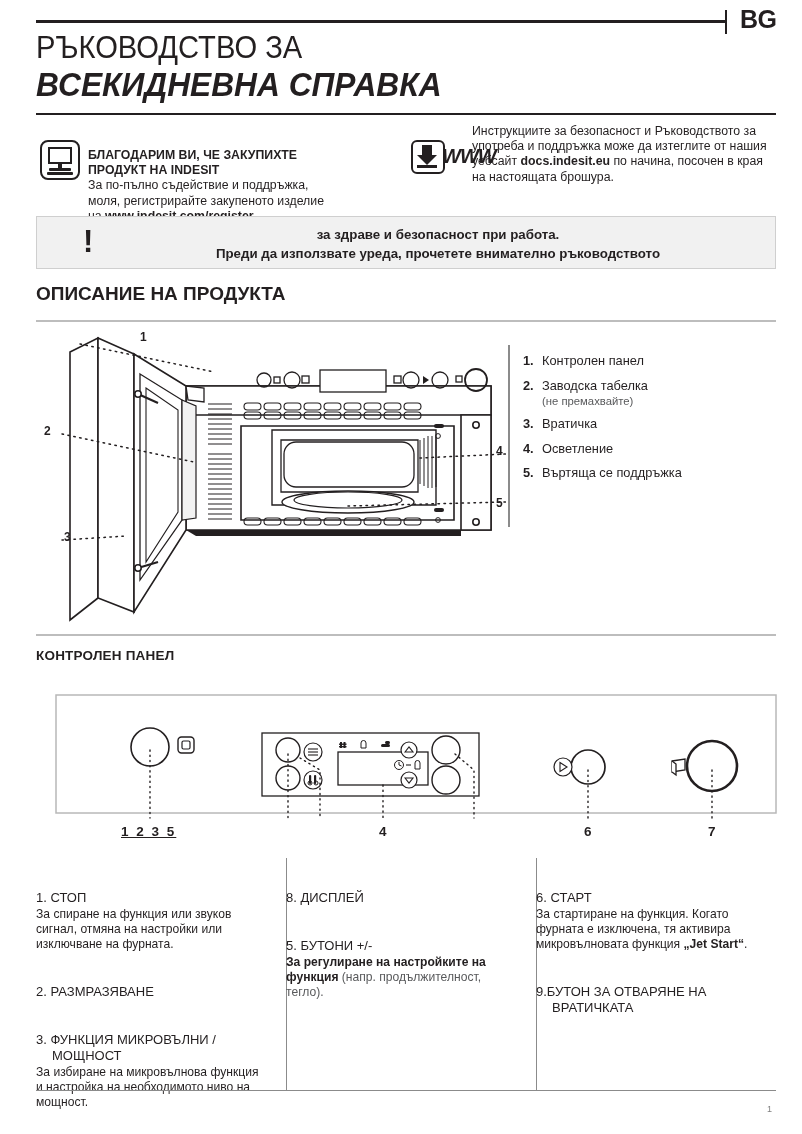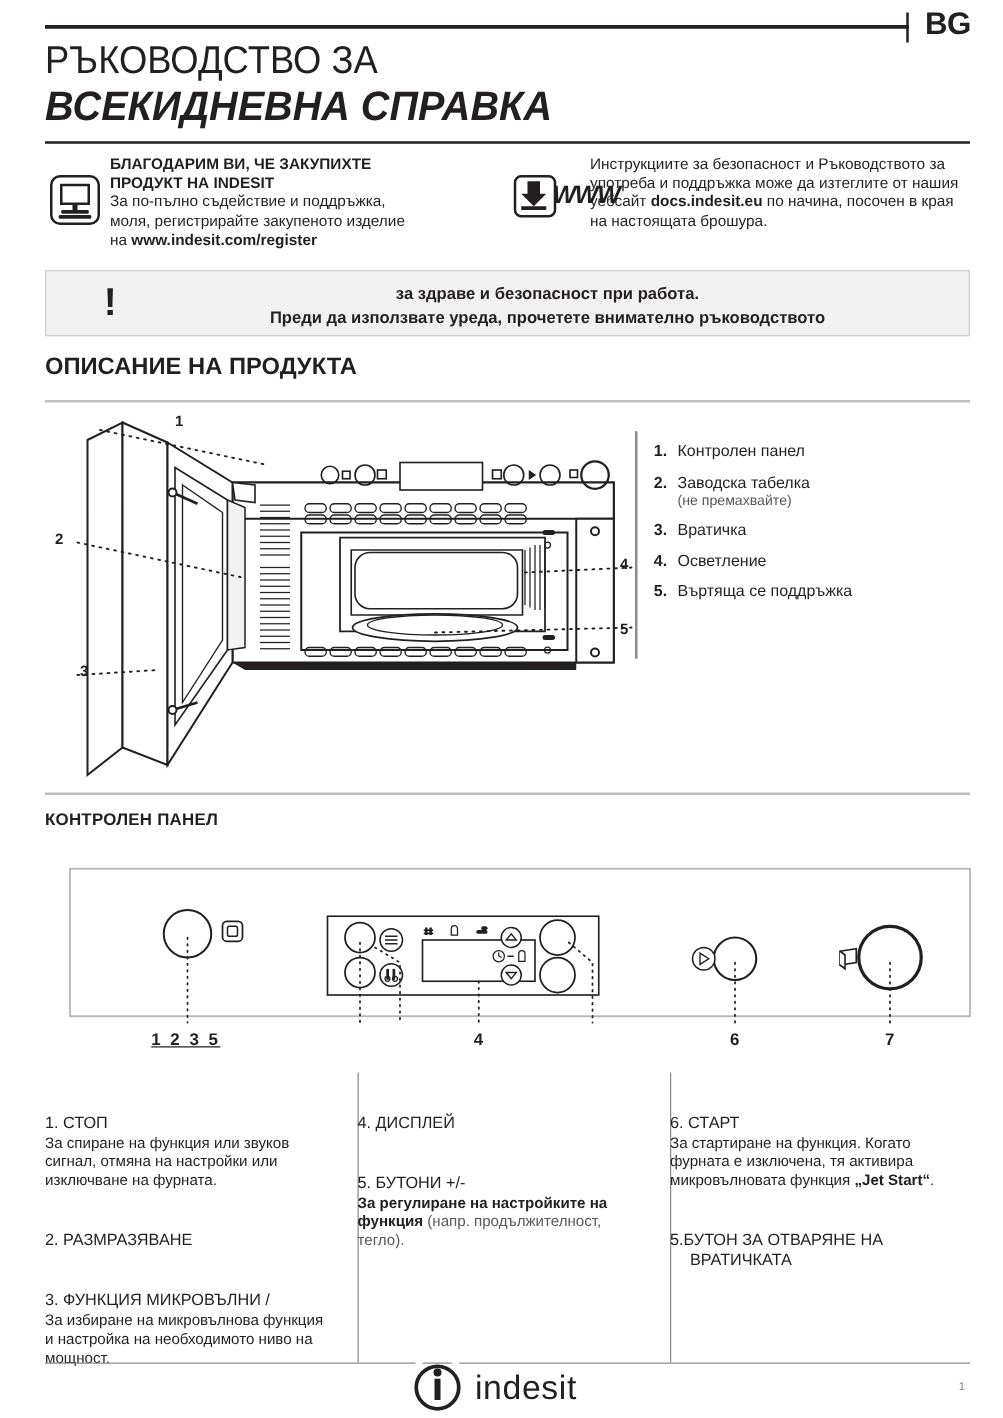--- a/index.html
+++ b/index.html
@@ -17,21 +17,21 @@
 
   .title1{position:absolute;left:36px;top:30px;font-size:31px;letter-spacing:0px;
           font-weight:400;transform:scaleX(.94);transform-origin:left top;white-space:nowrap;}
   .title2{position:absolute;left:36px;top:66px;font-size:33px;font-weight:bold;font-style:italic;
           letter-spacing:0px;transform:scaleX(.96);transform-origin:left top;white-space:nowrap;}
 
   .rule2{position:absolute;left:36px;top:113px;width:740px;height:2px;background:#231f20;}
 
   
   .intro{position:absolute;top:124px;font-size:12.3px;line-height:15.2px;}
-  .intro.left{left:88px;width:250px;}
+  .intro.left{left:88px;width:250px;margin-top:24px;}
   .intro.right{left:472px;width:305px;}
   .intro b{font-weight:bold;}
   .intro .cap{font-weight:bold;text-transform:uppercase;display:block;}
 
   .icon-monitor{position:absolute;left:40px;top:140px;width:40px;height:40px;
       border:2px solid #231f20;border-radius:8px;box-sizing:border-box;}
   .icon-monitor .scr{position:absolute;left:6px;top:5px;width:24px;height:17px;border:2px solid #231f20;box-sizing:border-box;}
   .icon-monitor .neck{position:absolute;left:16px;top:22px;width:4px;height:4px;background:#231f20;}
   .icon-monitor .base{position:absolute;left:7px;top:26px;width:22px;height:3px;background:#231f20;border-radius:1px;}
   .icon-monitor .base2{position:absolute;left:5px;top:30px;width:26px;height:3px;background:#231f20;border-radius:1px;}
@@ -408,48 +408,40 @@
   <div class="cols">
 
     <div class="col c1">
       <div class="ttl">1. СТОП</div>
       <p>За спиране на функция или звуков сигнал, отмяна на настройки или изключване на фурната.</p>
 
       <div class="ttl" style="margin-bottom:13px;">2. РАЗМРАЗЯВАНЕ</div>
 
       <div class="ttl">
         <span class="hang">3. ФУНКЦИЯ МИКРОВЪЛНИ /</span>
+        <span class="hang2">МОЩНОСТ</span>
       </div>
       <p>За избиране на микровълнова функция и настройка на необходимото ниво на мощност.</p>
     </div>
 
     <div class="col c2">
-      <div class="ttl" style="margin-bottom:14px;">4. ДИСПЛЕЙ</div>
+      <div class="ttl" style="margin-bottom:14px;">8. ДИСПЛЕЙ</div>
 
       <div class="ttl">5. БУТОНИ +/-</div>
       <p><b>За регулиране на настройките на функция</b><span class="muted"> (напр. продължителност, тегло).</span></p>
     </div>
 
     <div class="col c3">
       <div class="ttl">6. СТАРТ</div>
       <p><span>За стартиране на функция. Когато фурната е изключена, тя активира микровълновата функция </span><b>„Jet Start“</b><span>.</span></p>
 
       <div class="ttl">
-        <span class="hang">5.БУТОН ЗА ОТВАРЯНЕ НА</span>
+        <span class="hang">9.БУТОН ЗА ОТВАРЯНЕ НА</span>
         <span class="hang2">ВРАТИЧКАТА</span>
       </div>
     </div>
   </div>
 
   <div class="rule5"></div>
 
-  <div class="logo">
-    <svg width="160" height="44" viewBox="0 0 160 44">
-      <circle cx="22" cy="24" r="17" fill="none" stroke="#231f20" stroke-width="3"></circle>
-      <path d="M5 13 A17 17 0 0 1 39 13" fill="none" stroke="#fff" stroke-width="5"></path>
-      <circle cx="22" cy="12" r="3.2" fill="#231f20"></circle>
-      <rect x="19.6" y="17" width="4.8" height="17" fill="#231f20"></rect>
-      <text x="52" y="33" font-family="Liberation Sans, sans-serif" font-size="27" font-weight="500" fill="#231f20" letter-spacing="0.5">indesit</text>
-    </svg>
-  </div>
   <div class="pagenum">1</div>
 
 </div>
 
 </body></html>

